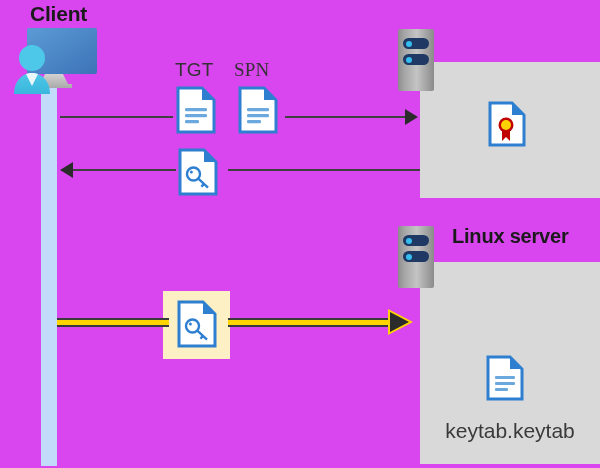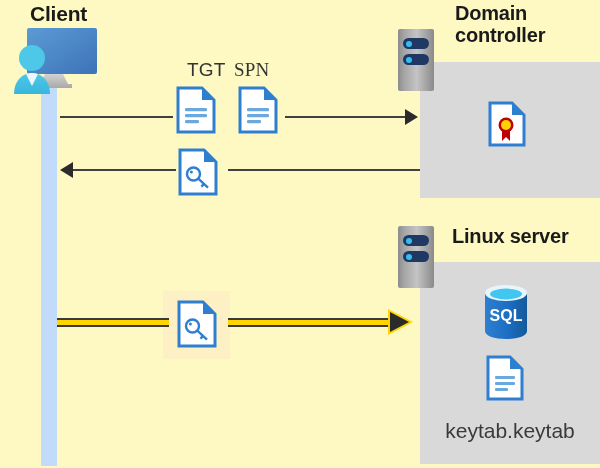--- a/index.html
+++ b/index.html
@@ -7,21 +7,21 @@
     padding: 0;
     background: #ffffff;
   }
   body {
     font-family: "Liberation Sans", sans-serif;
   }
   #canvas {
     position: relative;
     width: 600px;
     height: 468px;
-    background: #fef9c3;
+    background: #d946ef;
     overflow: hidden;
   }
 
   
   .title {
     position: absolute;
     font-weight: bold;
     color: #1a1a1a;
     line-height: 1.12;
     letter-spacing: -0.2px;
@@ -169,21 +169,21 @@
   #doc-cert { left: 488px; top: 101px; width: 38px; height: 46px; }
   #doc-keytab { left: 486px; top: 355px; width: 38px; height: 46px; }
 
   
   .doc-label {
     position: absolute;
     font-size: 19px;
     color: #333333;
     letter-spacing: 0.2px;
   }
-  #label-tgt { left: 175px; top: 59px; margin-left: 12px; }
+  #label-tgt { left: 175px; top: 59px; }
   #label-spn { left: 234px; top: 59px; font-family: Liberation Serif, serif; }
 
   
   #sql-icon { position: absolute; left: 481px; top: 283px; width: 50px; height: 58px; }
 
   
   #keytab-name {
     position: absolute;
     left: 420px;
     top: 419px;
@@ -243,21 +243,20 @@
   <div class="rack" id="linux-rack">
     <div class="bay b1">
         <span class="led"></span>
       </div>
     <div class="bay b2">
         <span class="led"></span>
       </div>
   </div>
 
   <div class="title" id="client-title">Client</div>
-  <div class="title" id="dc-title">Domain controller</div>
   <div class="title" id="linux-title">Linux server</div>
 
   <div class="flow-line" id="line-req-a"></div>
   <div class="flow-line" id="line-req-b"></div>
   <div class="arrowhead right" id="arrow-req"></div>
 
   <div class="arrowhead left" id="arrow-resp"></div>
   <div class="flow-line" id="line-resp-a"></div>
   <div class="flow-line" id="line-resp-b"></div>
 
@@ -325,35 +324,20 @@
       <path d="M2 2 h22 l12 12 v30 H2 Z" fill="#ffffff" stroke="#2f7fd1" stroke-width="3"></path>
       <path d="M24 2 l12 12 h-12 z" fill="#2f7fd1"></path>
 
       <path d="M14 27 l0 13 l4 -4 l4 4 l0 -13 z" fill="#c00000"></path>
 
       <circle cx="18" cy="24" r="7.5" fill="#c00000"></circle>
       <circle cx="18" cy="24" r="5" fill="#ffd100"></circle>
     </svg>
   </div>
 
-  <div id="sql-icon">
-    <svg width="50" height="58" viewBox="0 0 50 58" xmlns="http://www.w3.org/2000/svg">
-      <defs>
-        <linearGradient id="gDb" x1="0" y1="0" x2="1" y2="0">
-          <stop offset="0%" stop-color="#2f7fd1"></stop>
-          <stop offset="55%" stop-color="#1b6ec2"></stop>
-          <stop offset="100%" stop-color="#15599b"></stop>
-        </linearGradient>
-      </defs>
-      <path d="M4 10 h42 v38 c0 5 -9.4 8 -21 8 c-11.6 0 -21 -3 -21 -8 z" fill="url(#gDb)"></path>
-      <ellipse cx="25" cy="10" rx="21" ry="8" fill="#e8f6fc"></ellipse>
-      <ellipse cx="25" cy="11" rx="16" ry="5.4" fill="#41c7ef"></ellipse>
-      <text x="25" y="38" text-anchor="middle" font-family="'Liberation Sans', sans-serif" font-size="16" font-weight="bold" fill="#ffffff">SQL</text>
-    </svg>
-  </div>
 
   <div class="doc-icon" id="doc-keytab">
     <svg width="38" height="46" viewBox="0 0 38 46" xmlns="http://www.w3.org/2000/svg">
       <path d="M2 2 h22 l12 12 v30 H2 Z" fill="#ffffff" stroke="#2f7fd1" stroke-width="3"></path>
       <path d="M24 2 l12 12 h-12 z" fill="#2f7fd1"></path>
       <g fill="#6aa8de">
         <rect x="9" y="21" width="20" height="3" rx="1.1"></rect>
         <rect x="9" y="27" width="20" height="3" rx="1.1"></rect>
         <rect x="9" y="33" width="13" height="3" rx="1.1"></rect>
       </g>

